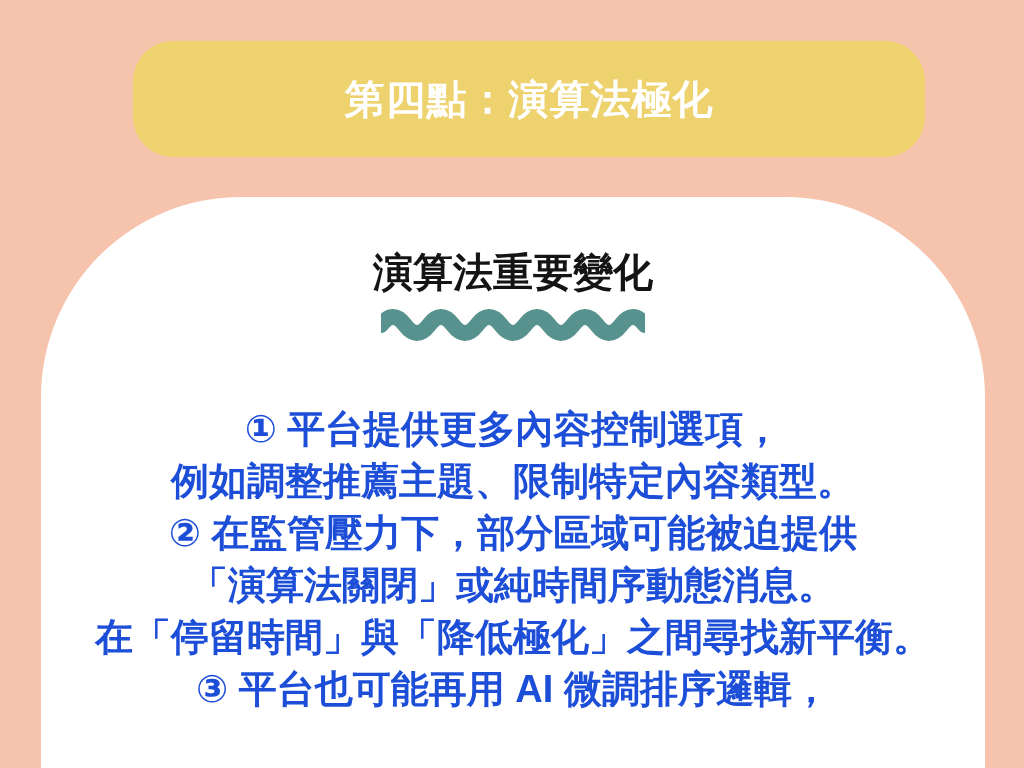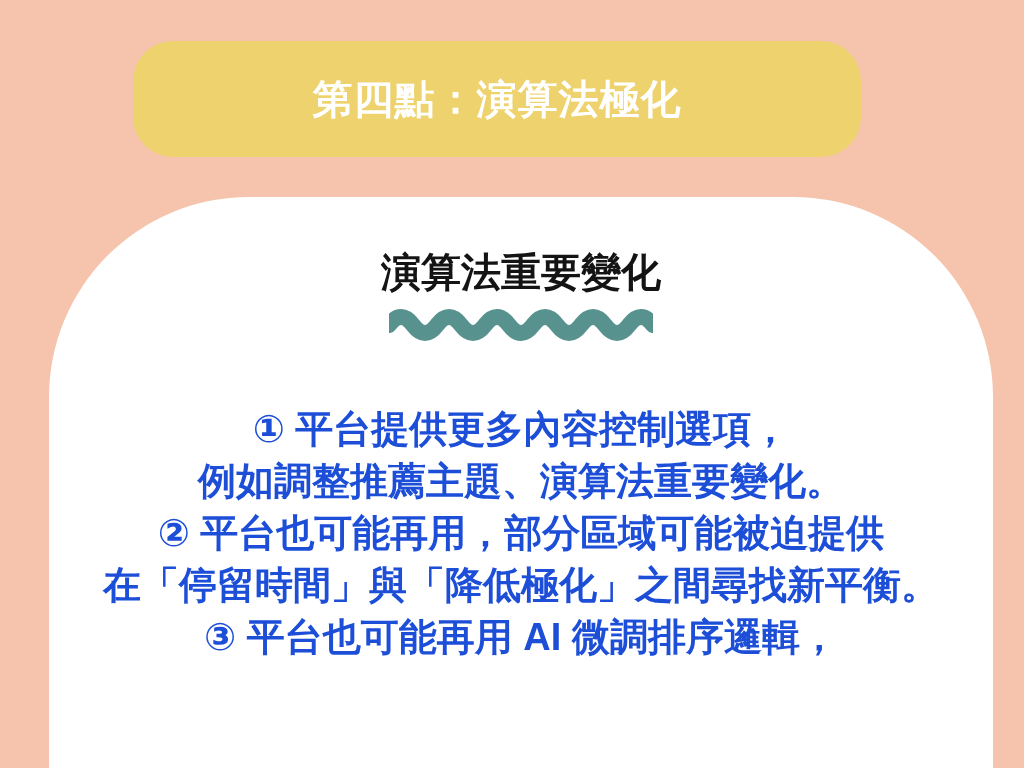--- a/index.html
+++ b/index.html
@@ -11,21 +11,21 @@
     width: 1024px;
     height: 768px;
     background: #F6C3AC;
     overflow: hidden;
     font-family: "Liberation Sans", "DejaVu Sans", sans-serif;
   }
   .banner {
     position: absolute;
     left: 133px;
     top: 41px;
-    width: 728px;
+    width: 792px;
     height: 116px;
     background: #EDD26E;
     border-radius: 40px;
     display: flex;
     align-items: center;
     justify-content: center;
   }
   .banner-title {
     color: #FFFFFF;
     font-size: 40px;
@@ -39,21 +39,20 @@
     top: 197px;
     width: 944px;
     height: 571px;
     background: #FFFFFF;
     border-radius: 200px 200px 0 0;
     display: flex;
     flex-direction: column;
     align-items: center;
     box-sizing: border-box;
     padding-top: 54px;
-    margin-left: 8px;
   }
   .card-title {
     color: #141414;
     font-size: 40px;
     font-weight: bold;
     line-height: 42px;
     white-space: nowrap;
   }
   .wave {
     display: block;
@@ -84,20 +83,21 @@
 
   <div class="card">
     <div class="card-title">演算法重要變化</div>
 
     <svg class="wave" viewBox="0 0 264 36" aria-hidden="true">
       <path d="M0,18 Q12,2 24,18 Q36,34 48,18 Q60,2 72,18 Q84,34 96,18 Q108,2 120,18 Q132,34 144,18 Q156,2 168,18 Q180,34 192,18 Q204,2 216,18 Q228,34 240,18 Q252,2 264,18" fill="none" stroke="#58928E" stroke-width="16" stroke-linecap="round"></path>
     </svg>
 
     <div class="body-text">
       <div class="body-line">① 平台提供更多內容控制選項，</div>
-      <div class="body-line">例如調整推薦主題、演算法重要變化。</div>
-      <div class="body-line">② 平台也可能再用，部分區域可能被迫提供</div>
+      <div class="body-line">例如調整推薦主題、限制特定內容類型。</div>
+      <div class="body-line">② 在監管壓力下，部分區域可能被迫提供</div>
+      <div class="body-line">「演算法關閉」或純時間序動態消息。</div>
       <div class="body-line">在「停留時間」與「降低極化」之間尋找新平衡。</div>
       <div class="body-line">③ 平台也可能再用 AI 微調排序邏輯，</div>
     </div>
   </div>
 
 </div>
 
 </body></html>

